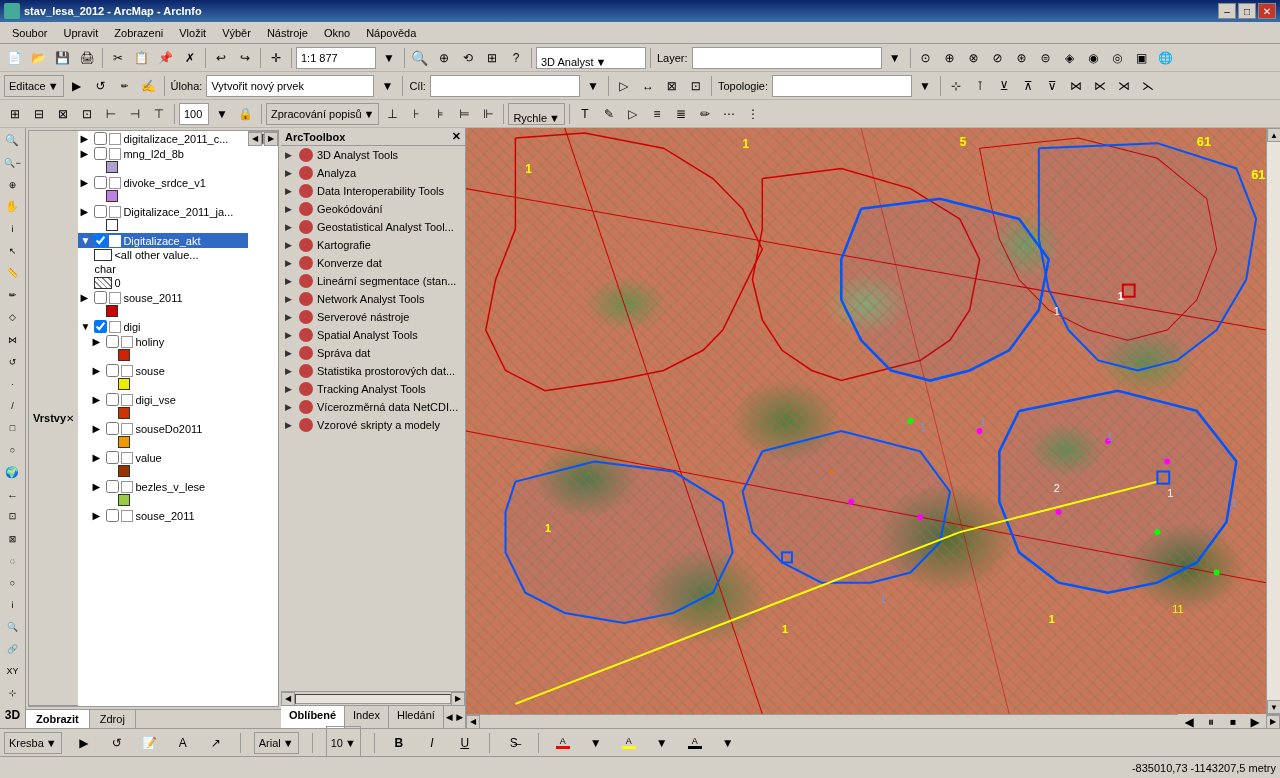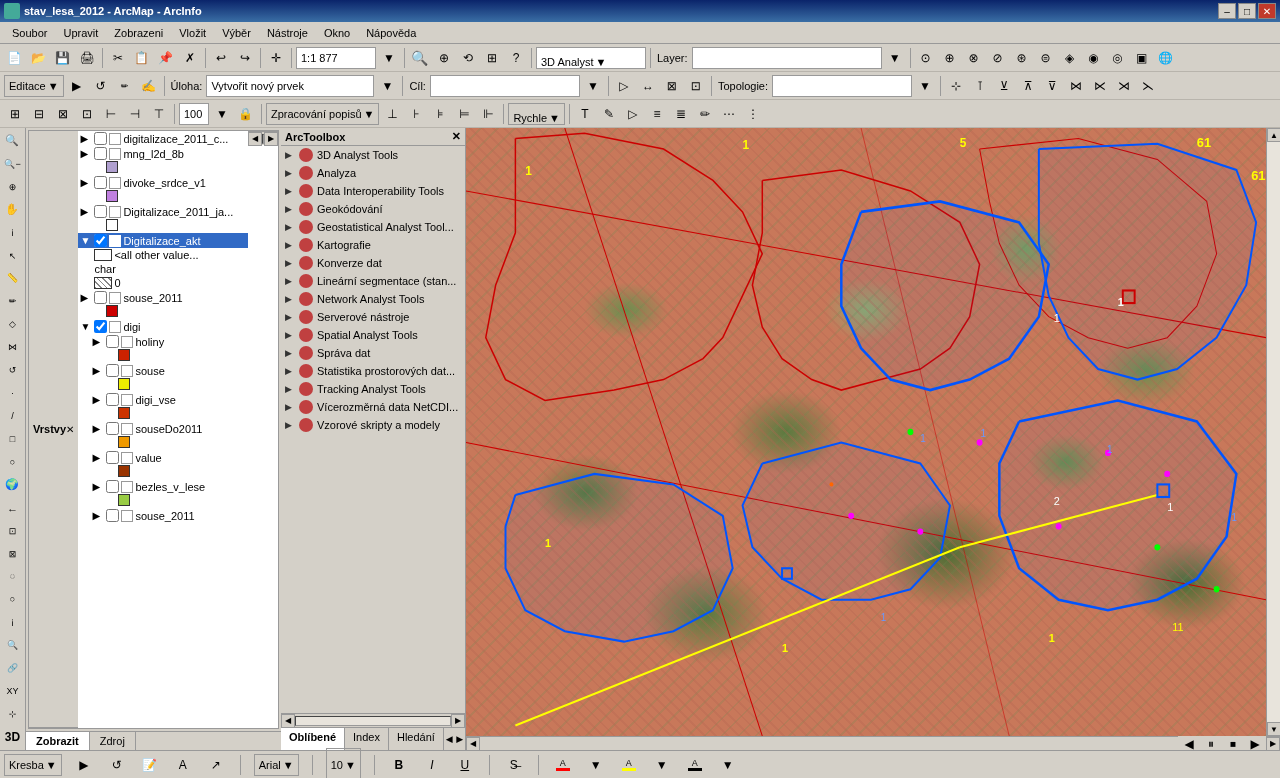--- a/index.html
+++ b/index.html
@@ -930,13 +930,17 @@
       <div style="width:14px;height:3px;background:#ffff00;"></div>
     </div>
     <div class="tb-btn">▼</div>
     <div class="tb-btn" style="display:flex;flex-direction:column;align-items:center;font-size:9px;">
       <span>A</span>
       <div style="width:14px;height:3px;background:#000000;"></div>
     </div>
     <div class="tb-btn">▼</div>
   </div>
 
+  <div id="statusbar">
+    <span></span>
+    <span>-835010,73  -1143207,5 metry</span>
+  </div>
 </div>
 
 </body></html>

